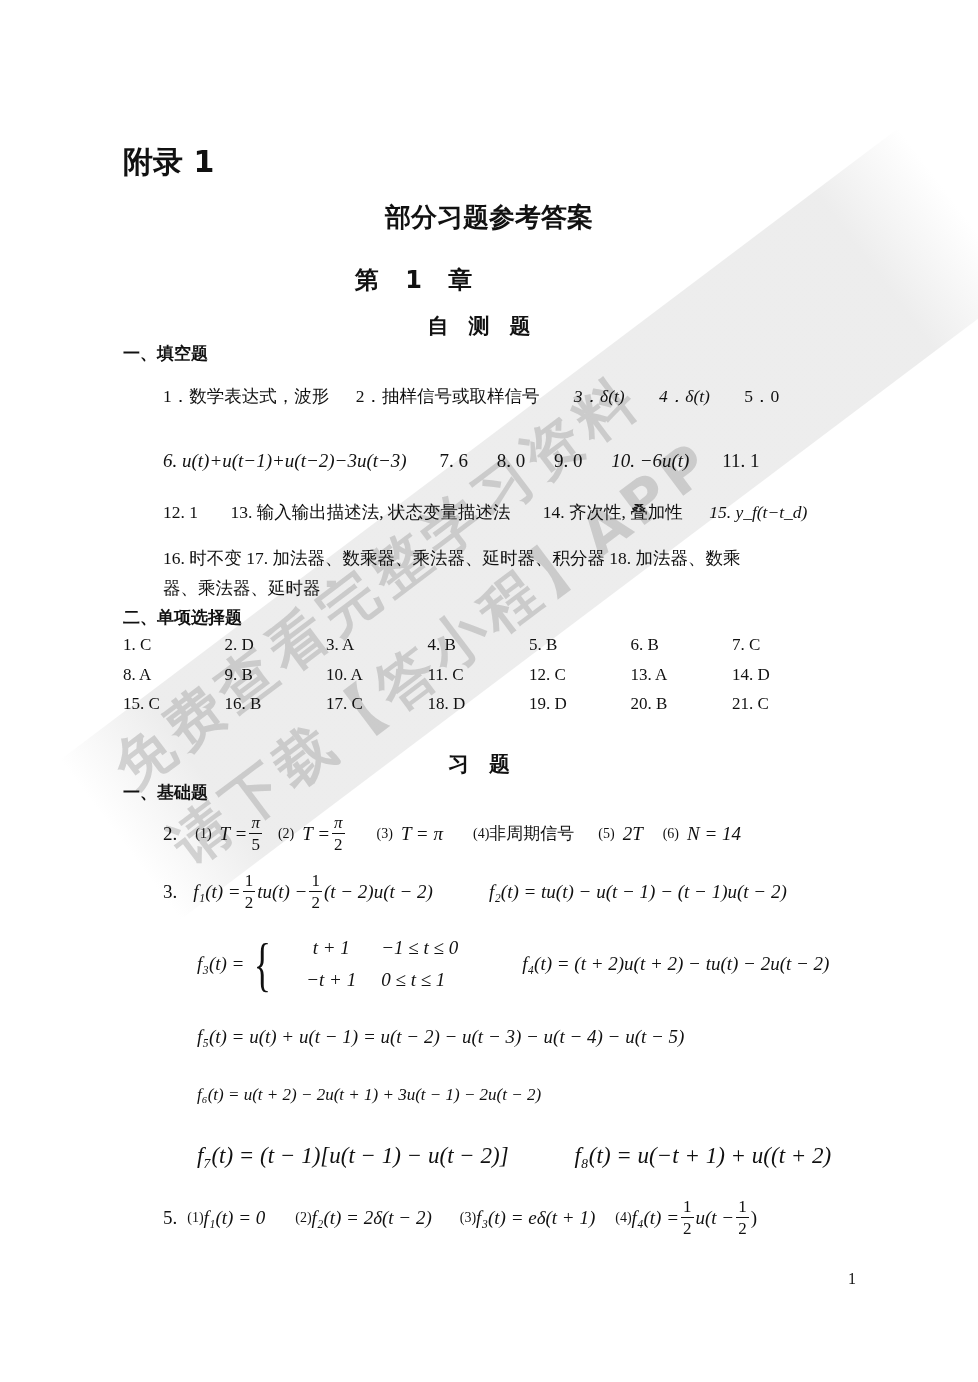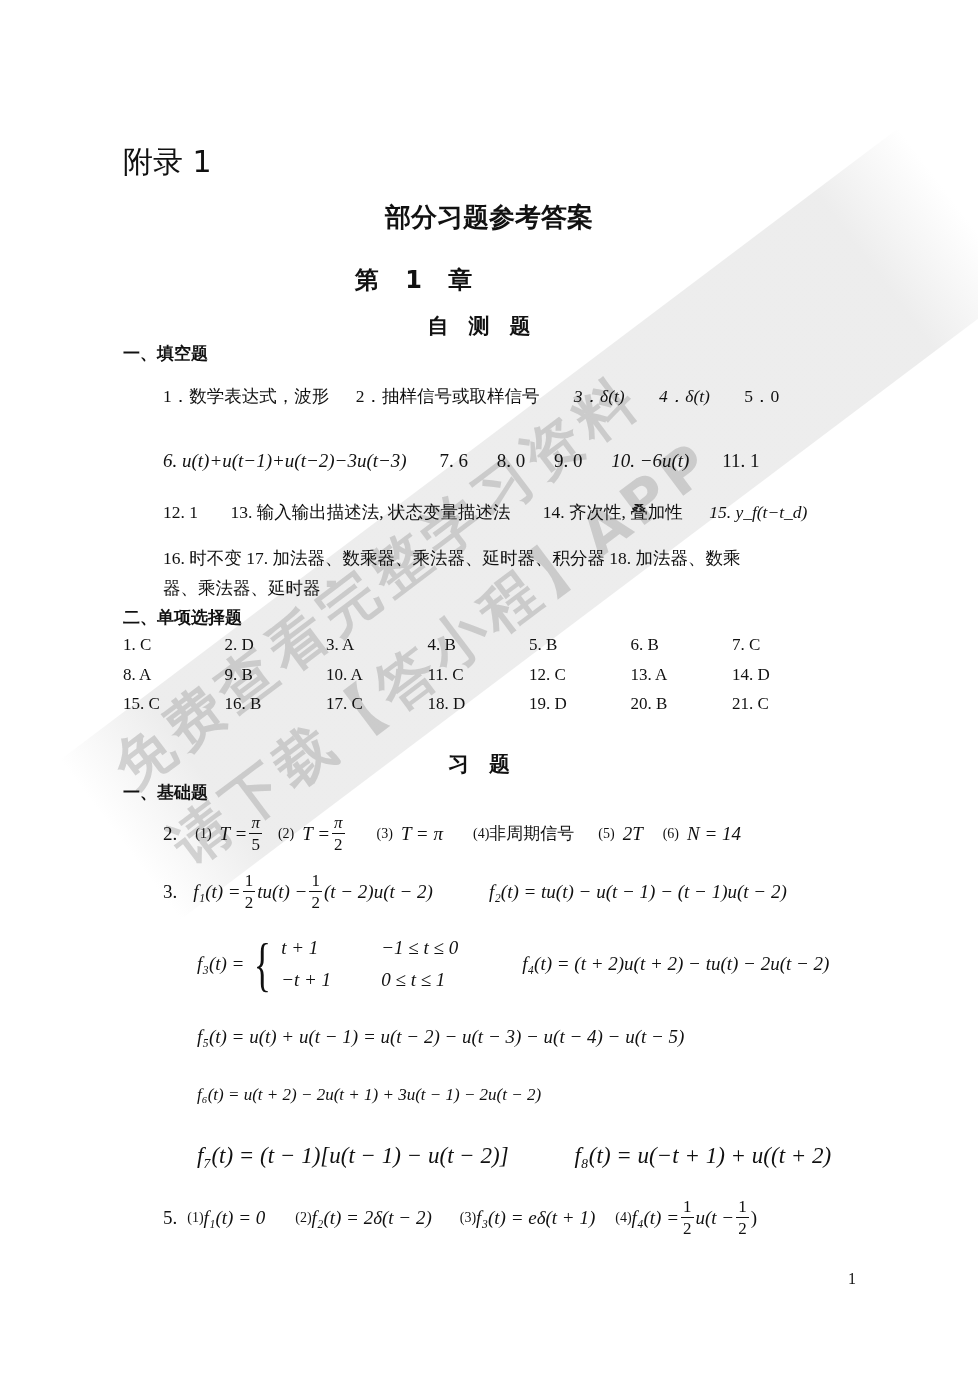--- a/index.html
+++ b/index.html
@@ -5,36 +5,36 @@
   html, body { margin: 0; padding: 0; background: #ffffff; }
   body { width: 978px; height: 1382px; position: relative; overflow: hidden;
          font-family: "Liberation Serif", "DejaVu Serif", serif; color: #111; }
   .watermark { position: absolute; left: 60px; top: 760px; width: 1050px; height: 200px;
                transform: rotate(-37deg); transform-origin: 0 0;
                background: linear-gradient(90deg, rgba(200,200,200,0.0), rgba(190,190,190,0.28) 10%, rgba(190,190,190,0.28) 90%, rgba(200,200,200,0.0));
                color: rgba(140,140,140,0.35); font-family: "DejaVu Sans", sans-serif; font-weight: bold;
                font-size: 58px; line-height: 96px; white-space: nowrap; overflow: hidden; pointer-events: none; z-index: 0; }
   .watermark .l1, .watermark .l2 { display: block; padding-left: 40px; letter-spacing: 6px; }
   .abs { position: absolute; z-index: 1; white-space: nowrap; }
-  .appendix { left: 123px; top: 142px; font-size: 30px; font-weight: normal; font-family: "DejaVu Sans", sans-serif; }
+  .appendix { left: 123px; top: 142px; font-size: 30px; font-weight: bold; font-family: "DejaVu Sans", sans-serif; }
   .title { left: 0; width: 978px; top: 200px; text-align: center; font-size: 26px; font-weight: bold; font-family: "DejaVu Sans", sans-serif; }
   .chapter { left: 0; width: 827px; top: 264px; text-align: center; font-size: 24px; font-weight: bold; font-family: "DejaVu Sans", sans-serif; word-spacing: 18px; }
   .subhead { left: 0; width: 978px; text-align: center; font-size: 21px; font-weight: bold; font-family: "DejaVu Sans", sans-serif; letter-spacing: 20px; }
   .section { left: 123px; font-size: 17px; font-weight: bold; font-family: "DejaVu Sans", sans-serif; }
   .line { left: 123px; font-size: 17.5px; margin-left: 40px; }
   .m { font-style: italic; }
   .grid { left: 123px; font-size: 17px; }
   .grid .row { height: 29.5px; display: flex; justify-content: space-between; }
   .grid .cell { width: 101.5px; }
   .frac { display: inline-flex; flex-direction: column; align-items: center; vertical-align: middle; font-size: 17px; line-height: 21px; margin: 0 2px; }
   .frac .num { border-bottom: 1px solid #111; padding: 0 2px; }
   .brace { font-size: 60px; line-height: 60px; font-weight: 100; margin: 0 4px; transform: scaleX(0.6); }
   .cases { display: inline-flex; flex-direction: column; line-height: 32px; }
   .cases .c { display: flex; }
-  .cases .c .a { width: 100px; } 
+  .cases .c .a { width: 100px; text-align: center; } 
   .pagenum { left: 848px; top: 1270px; font-size: 16px; }
 </style>
 </head>
 <body>
 
 <div class="watermark">
   <span class="l1">免费查看完整学习资料</span>
   <span class="l2">请下载【答小程】APP</span>
 </div>
 

